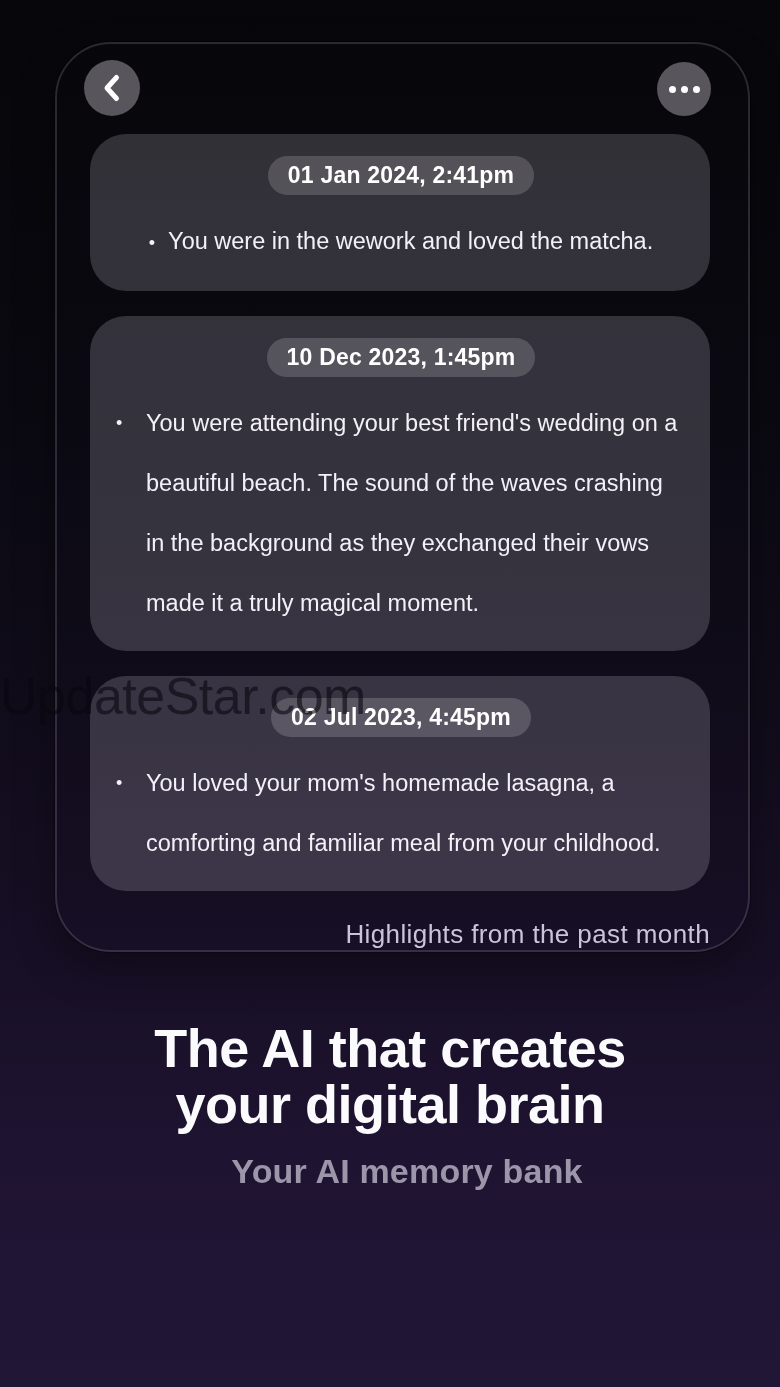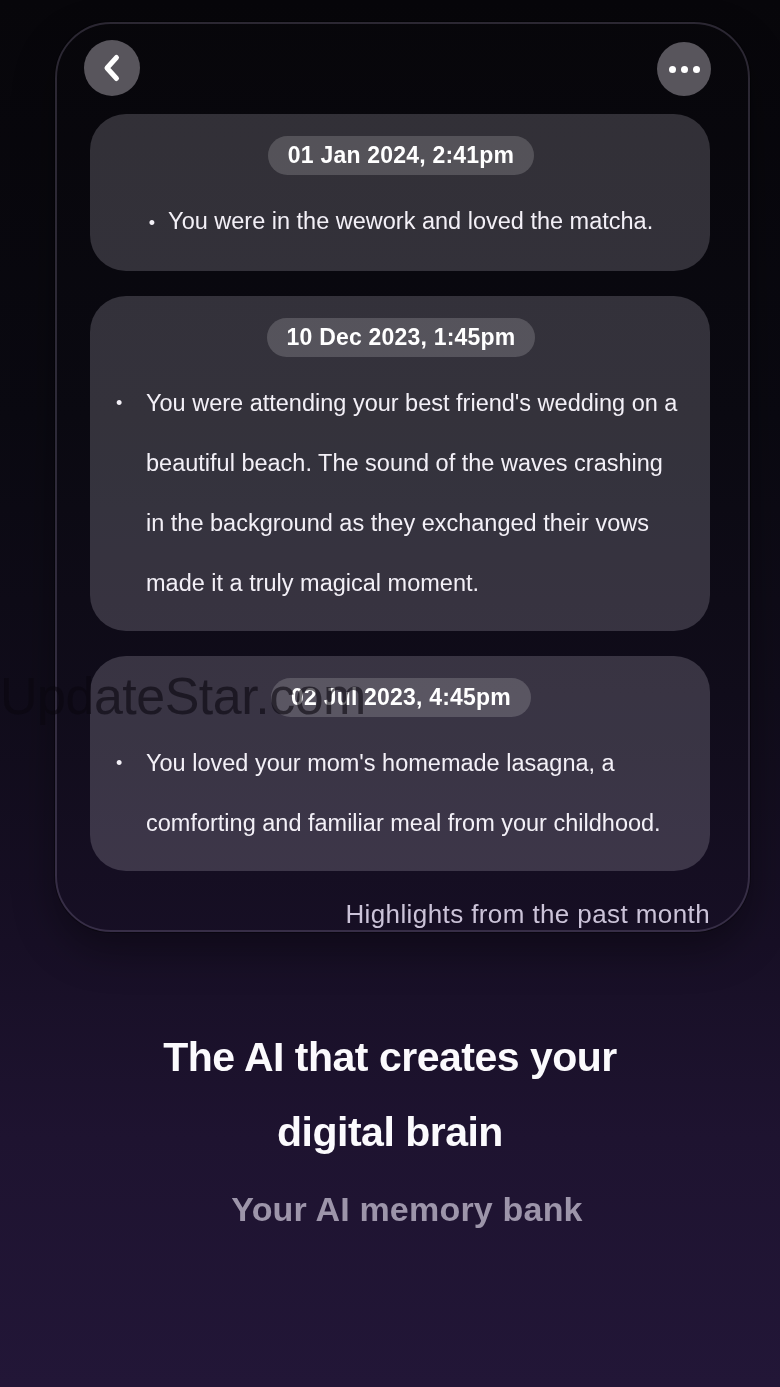--- a/index.html
+++ b/index.html
@@ -10,21 +10,21 @@
     position:relative;
     width:780px; height:1387px;
     overflow:hidden;
     background:linear-gradient(180deg,
       #07060a 0%, #0a0911 30%, #100c1a 50%,
       #170f25 68%, #1e1330 82%, #221637 100%);
   }
 
   
   .phone{
-    position:absolute; left:55px; top:22px;
+    position:absolute; left:55px; top:42px;
     width:695px; height:910px;
     border-radius:56px;
     border:2px solid rgba(172,160,196,0.22);
     box-shadow:0 0 0 1px rgba(0,0,0,0.35), 0 18px 40px rgba(0,0,0,0.35);
   }
 
   .nav-btn{
     position:absolute; top:16px;
     width:56px; height:56px; border-radius:50%;
     background:#58555c; border:none; cursor:pointer;
@@ -88,22 +88,22 @@
   }
 
   
   .marketing{
     position:absolute; left:0; right:0; top:1020px;
     text-align:center;
   }
   .marketing h1{
     max-width:500px; margin:0 auto;
     color:#fbfafd;
-    font-size:41px; font-weight:700;
-    line-height:75px;
+    font-size:54px; font-weight:700;
+    line-height:56px;
     letter-spacing:-0.5px;
   }
   .marketing h2{
     margin-top:20px;
     color:#9d95aa;
     font-size:34px; font-weight:700;
     letter-spacing:0.2px;
     padding-left:34px;
   }
 </style>

